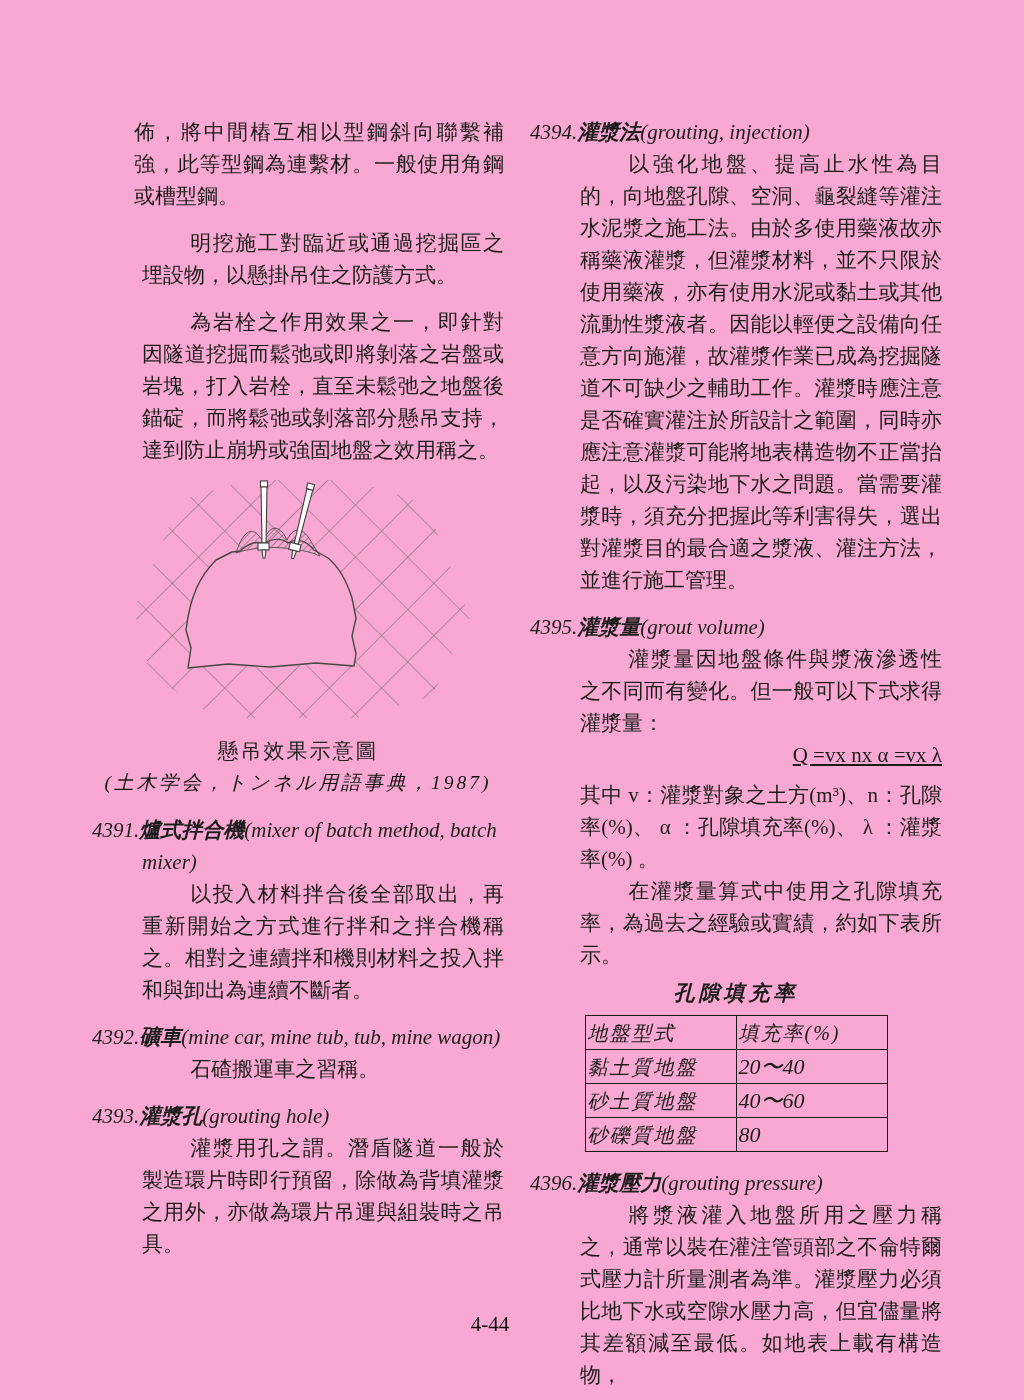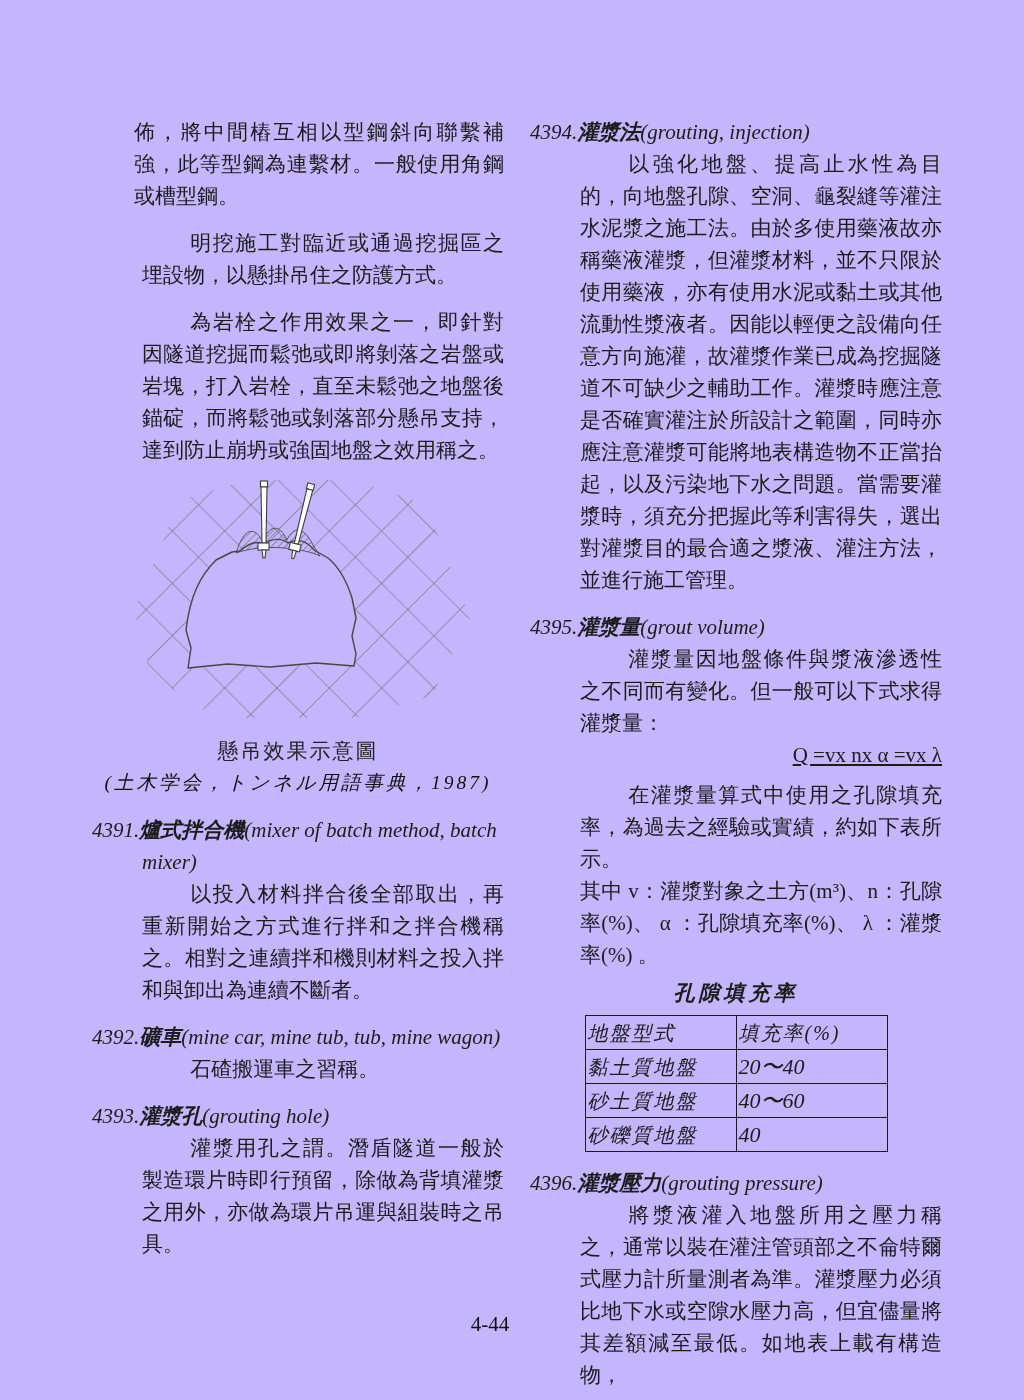--- a/index.html
+++ b/index.html
@@ -2,21 +2,21 @@
 <html><head>
 <meta charset="utf-8">
 <style>
   html,body{margin:0;padding:0;background:#ffffff;}
   body{
     width:1024px;height:1400px;
     font-family:"Liberation Serif","DejaVu Serif",serif;
     color:#1c1c1c;
     -webkit-font-smoothing:antialiased;
   }
-  .page{position:relative;width:1024px;height:1400px;overflow:hidden;background:#c4b5fd;}
+  .page{position:relative;width:1024px;height:1400px;overflow:hidden;background:#f9a8d4;}
   .cols{display:flex;gap:26px;padding:116px 82px 0 92px;}
   .col{width:412px;font-size:21px;line-height:32px;text-align:justify;}
   .entry{margin-top:15px;}
   .heading{padding-left:50px;text-indent:-50px;text-align:left;font-style:italic;}
   .heading .term{font-weight:bold;}
   .para{margin:0 0 0 50px;text-indent:2.3em;}
   .para.noindent{text-indent:0;}
   .contpara{margin:0 0 0 42px;text-indent:0;}
   .formula{margin:0 0 8px 86px;text-indent:0;text-align:right;text-decoration:underline;}
   
@@ -109,42 +109,42 @@
 
       <div class="entry" style="margin-top:0">
         <div class="heading"><span class="num">4394.</span><span class="term">灌漿法</span><span class="en">(grouting, injection)</span></div>
         <p class="para">以強化地盤、提高止水性為目的，向地盤孔隙、空洞、龜裂縫等灌注水泥漿之施工法。由於多使用藥液故亦稱藥液灌漿，但灌漿材料，並不只限於使用藥液，亦有使用水泥或黏土或其他流動性漿液者。因能以輕便之設備向任意方向施灌，故灌漿作業已成為挖掘隧道不可缺少之輔助工作。灌漿時應注意是否確實灌注於所設計之範圍，同時亦應注意灌漿可能將地表構造物不正當抬起，以及污染地下水之問題。當需要灌漿時，須充分把握此等利害得失，選出對灌漿目的最合適之漿液、灌注方法，並進行施工管理。</p>
       </div>
 
       <div class="entry">
         <div class="heading"><span class="num">4395.</span><span class="term">灌漿量</span><span class="en">(grout volume)</span></div>
         <p class="para">灌漿量因地盤條件與漿液滲透性之不同而有變化。但一般可以下式求得灌漿量：</p>
         <p class="formula">Q =vx nx α =vx λ</p>
+        <p class="para noindent">其中 v：灌漿對象之土方(m³)、n：孔隙率(%)、 α ：孔隙填充率(%)、 λ ：灌漿率(%) 。</p>
         <p class="para">在灌漿量算式中使用之孔隙填充率，為過去之經驗或實績，約如下表所示。</p>
-        <p class="para noindent">其中 v：灌漿對象之土方(m³)、n：孔隙率(%)、 α ：孔隙填充率(%)、 λ ：灌漿率(%) 。</p>
 
         <div class="tableblock">
           <div class="ttitle">孔隙填充率</div>
           <table class="gtable">
             <tbody>
               <tr>
                 <td class="kai">地盤型式</td>
                 <td class="kai">填充率(%)</td>
               </tr>
               <tr>
                 <td class="kai">黏土質地盤</td>
                 <td class="num-serif">20〜40</td>
               </tr>
               <tr>
                 <td class="kai">砂土質地盤</td>
                 <td class="num-serif">40〜60</td>
               </tr>
               <tr>
                 <td class="kai">砂礫質地盤</td>
-                <td class="num-serif">40</td>
+                <td class="num-serif">80</td>
               </tr>
             </tbody>
           </table>
         </div>
       </div>
 
       <div class="entry">
         <div class="heading"><span class="num">4396.</span><span class="term">灌漿壓力</span><span class="en">(grouting pressure)</span></div>
         <p class="para">將漿液灌入地盤所用之壓力稱之，通常以裝在灌注管頭部之不侖特爾式壓力計所量測者為準。灌漿壓力必須比地下水或空隙水壓力高，但宜儘量將其差額減至最低。如地表上載有構造物，</p>
       </div>

